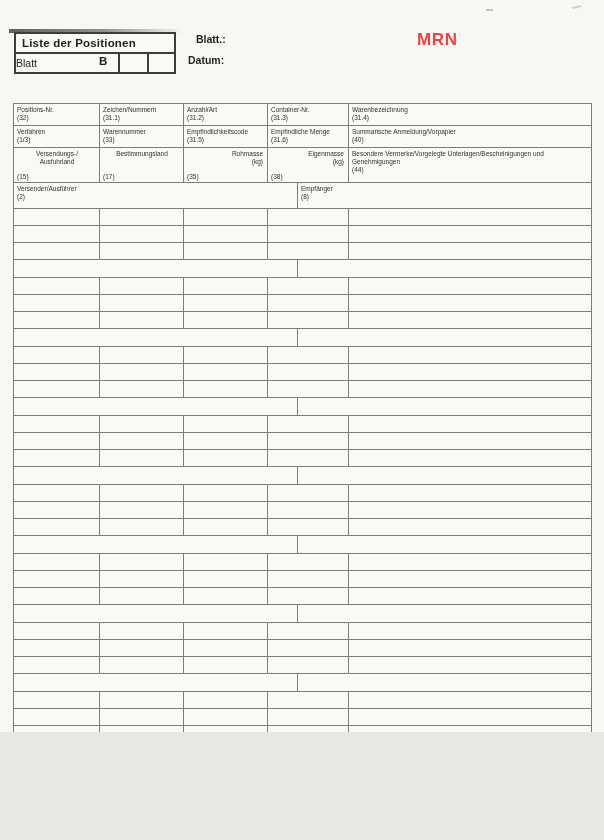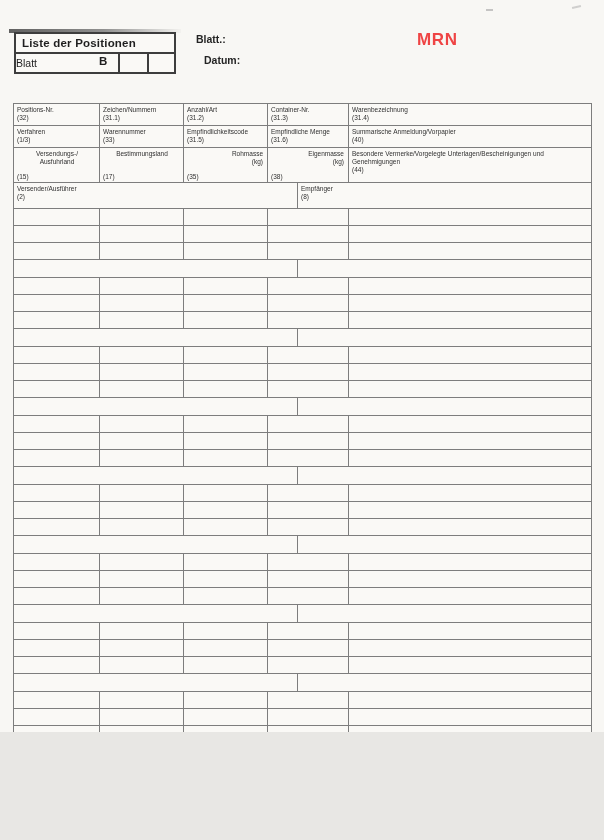--- a/index.html
+++ b/index.html
@@ -29,21 +29,21 @@
   .blattcell {
     width:102px; position:relative; display:flex; align-items:center;
     padding-left:0; box-sizing:border-box; font-size:10.5px; color:#1f1f1f;
   }
   .blatt-b { position:absolute; left:83px; top:1px; font-weight:bold; font-size:11.5px; }
   .sc1 { width:29px; border-left:2px solid #3d3d3d; box-sizing:border-box; }
   .sc2 { flex:1; border-left:2px solid #3d3d3d; box-sizing:border-box; }
 
   
   .abgst { position:absolute; left:196px; top:33px; font-size:10.5px; font-weight:600; color:#242424; }
-  .datum { position:absolute; left:204px; top:54px; font-size:10.5px; font-weight:600; color:#242424; }
+  .datum { position:absolute; left:188px; top:54px; font-size:10.5px; font-weight:600; color:#242424; }
   .mrn   { position:absolute; left:417px; top:30px; font-size:17px; font-weight:600; letter-spacing:.6px; color:#ef4444; }
 
   
   .speck1 { position:absolute; left:486px; top:9px; width:7px; height:2px; background:#9a9a9a; opacity:.55; }
   .speck2 { position:absolute; left:572px; top:6px; width:9px; height:2px; background:#a8a8a8; opacity:.5; transform:rotate(-12deg); }
 
   
   .tbl {
     position:absolute; left:13px; top:103px; width:579px;
     border:1px solid #7d7d7d; border-bottom:none; box-sizing:border-box;

